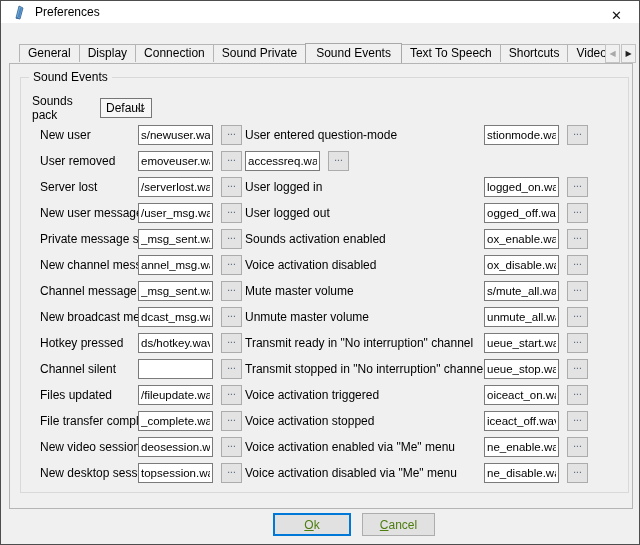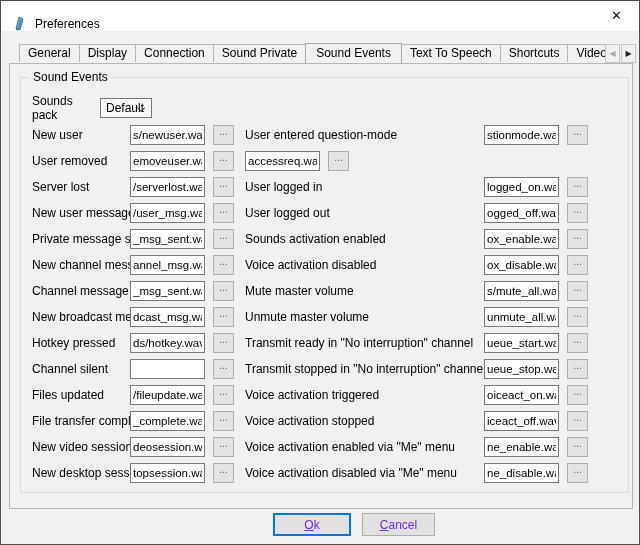--- a/index.html
+++ b/index.html
@@ -3,22 +3,22 @@
 <meta charset="utf-8">
 <style>
   * { margin:0; padding:0; box-sizing:border-box; }
   html,body { width:640px; height:545px; }
   body { font-family:"Liberation Sans", sans-serif; font-size:12px; color:#000; }
 
   .window { position:relative; width:640px; height:545px; background:#f0f0f0;
             border:1px solid #4d4d4d; overflow:hidden; }
 
   
-  .titlebar { position:absolute; left:0; top:0; width:100%; height:30px;
-              background:#ffffff; display:flex; align-items:flex-end; }
+  .titlebar { position:absolute; left:0; top:0; width:100%; height:22px;
+              background:#ffffff; display:flex; align-items:center; }
   .title-icon { margin-left:10px; width:16px; height:16px; flex:none; }
   .title-text { margin-left:8px; font-size:12px; }
   .close-btn { position:absolute; right:0; top:0; width:45px; height:29px;
                display:flex; align-items:center; justify-content:center;
                font-size:13px; color:#111; cursor:default; }
 
   
   .tabbar { position:absolute; left:8px; top:42px; width:596px; height:20px;
             display:flex; align-items:center; overflow:hidden; padding-left:10px; z-index:3; }
   .tab { flex:none; height:18px; line-height:16px; padding:0 8px; font-size:12px;
@@ -47,37 +47,37 @@
                  display:flex; align-items:center; }
   .sounds-pack-label { width:68px; font-size:12px; }
   .combo { position:relative; width:52px; height:20px; background:#f7f7f7;
            border:1px solid #767676; padding:2px 18px 0 5px; font-size:12px; }
   .combo-arrow { position:absolute; right:7px; top:6px; width:6px; height:6px;
                  border-right:1px solid #3c3c3c; border-bottom:1px solid #3c3c3c;
                  transform:rotate(45deg) scaleY(0.9); }
 
   
   .col { position:absolute; top:47px; }
-  .col.left  { left:11px; }
+  .col.left  { left:19px; }
   .col.right { left:224px; }
   .se-row { display:flex; align-items:center; height:20px; margin-bottom:6px; }
   .col.left  .se-label { width:98px;  }
   .col.right .se-label { width:239px; }
   .se-label { font-size:12px; white-space:nowrap; overflow:hidden; flex:none; }
   .se-field { flex:none; width:75px; height:20px; border:1px solid #7a7a7a;
               background:#fff; font-family:"Liberation Sans",sans-serif;
               font-size:11.5px; padding:1px 2px; color:#000; overflow:hidden; }
   .se-browse { flex:none; width:21px; height:20px; margin-left:8px;
                background:#e3e3e3; border:1px solid #acacac; font-size:10px;
                color:#50607a; line-height:10px; text-align:center; padding-bottom:6px;
                font-family:"Liberation Sans",sans-serif; }
 
   
   .btn { position:absolute; top:512px; height:23px; background:#e1e1e1;
-         font-family:"Liberation Sans",sans-serif; font-size:12px; color:#6d28d9;
+         font-family:"Liberation Sans",sans-serif; font-size:12px; color:#4d7c0f;
          text-align:center; }
   .btn.ok     { left:272px; width:78px; border:2px solid #0078d7; }
   .btn.cancel { left:361px; width:73px; border:1px solid #adadad; }
   .btn u { text-decoration:underline; }
 </style>
 </head>
 <body>
 
 <div class="window">
 

